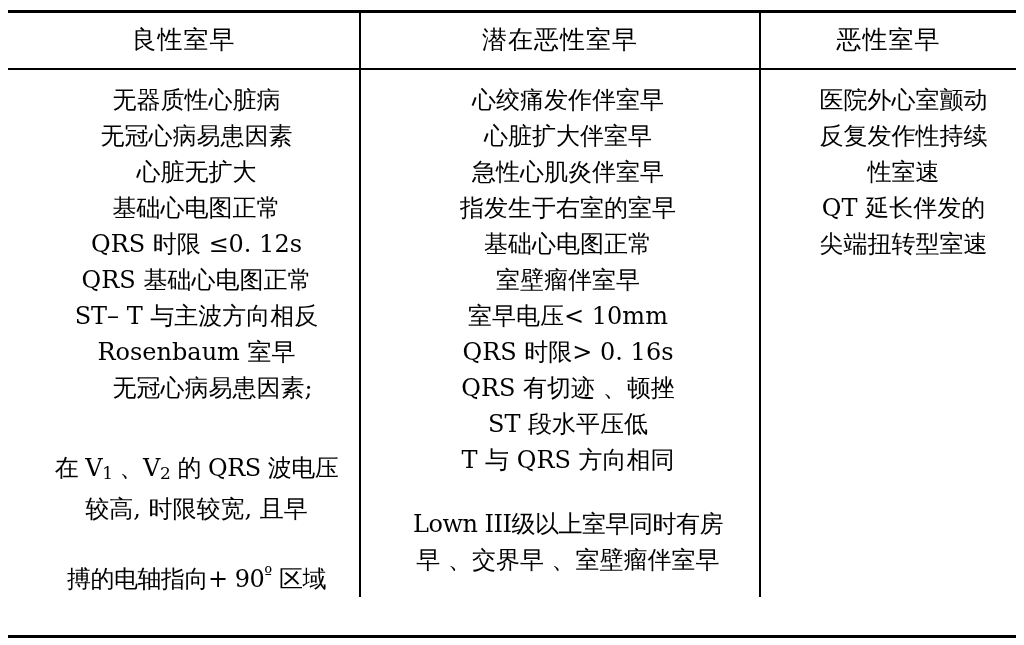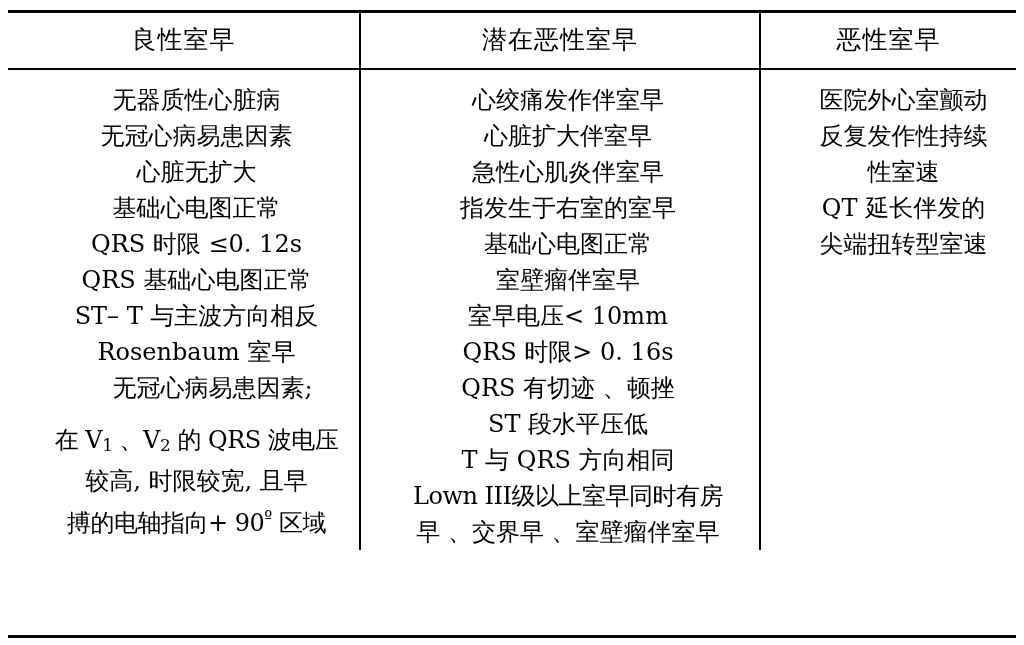--- a/index.html
+++ b/index.html
@@ -74,21 +74,21 @@
   .lines li.indent { padding-left: 58px; }
   .lines li.gap { height: 16px; }
   .sub {
     font-size: 17px;
     vertical-align: -3px;
   }
   .sup {
     font-size: 17px;
     vertical-align: 8px;
   }
-  .tight { letter-spacing: -0.5px; }
+  .tight { letter-spacing: -0.5px; margin-top: 28px; }
 </style>
 </head>
 <body>
 
 <div class="page">
   <div class="table-wrap">
     <table class="main">
       <colgroup>
         <col class="c1">
           <col class="c2">

